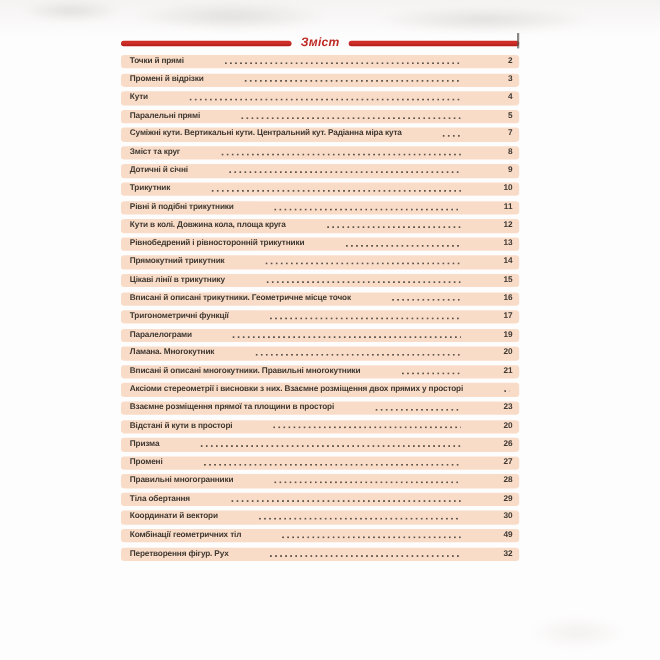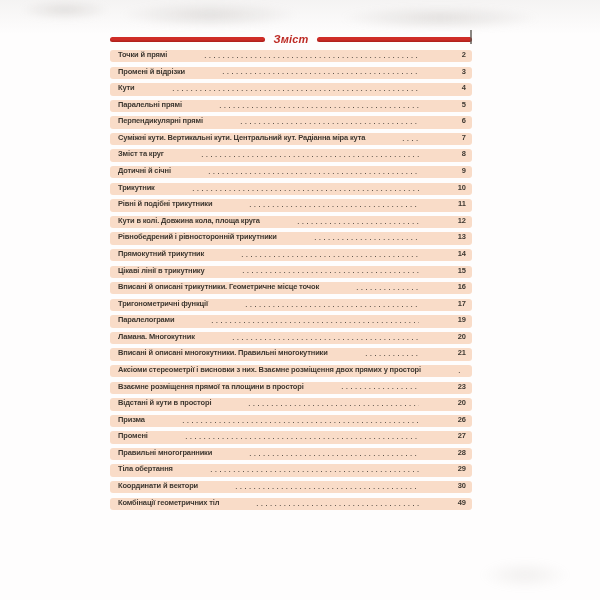--- a/index.html
+++ b/index.html
@@ -118,25 +118,20 @@
     <span class="dots"></span>
     <span class="pagenum">4</span>
   </li>
 
   <li class="toc-row">
     <span class="label">Паралельні прямі</span>
     <span class="dots"></span>
     <span class="pagenum">5</span>
   </li>
 
-  <li class="toc-row">
-    <span class="label">Перпендикулярні прямі</span>
-    <span class="dots"></span>
-    <span class="pagenum">6</span>
-  </li>
 
   <li class="toc-row">
     <span class="label">Суміжні кути. Вертикальні кути. Центральний кут. Радіанна міра кута</span>
     <span class="dots"></span>
     <span class="pagenum">7</span>
   </li>
 
   <li class="toc-row">
     <span class="label">Зміст та круг</span>
     <span class="dots"></span>
@@ -264,15 +259,20 @@
     <span class="dots"></span>
     <span class="pagenum">30</span>
   </li>
 
   <li class="toc-row">
     <span class="label">Комбінації геометричних тіл</span>
     <span class="dots"></span>
     <span class="pagenum">49</span>
   </li>
 
+  <li class="toc-row">
+    <span class="label">Перетворення фігур. Рух</span>
+    <span class="dots"></span>
+    <span class="pagenum">32</span>
+  </li>
 </ul>
   </div>
 </div>
 
 </body></html>

